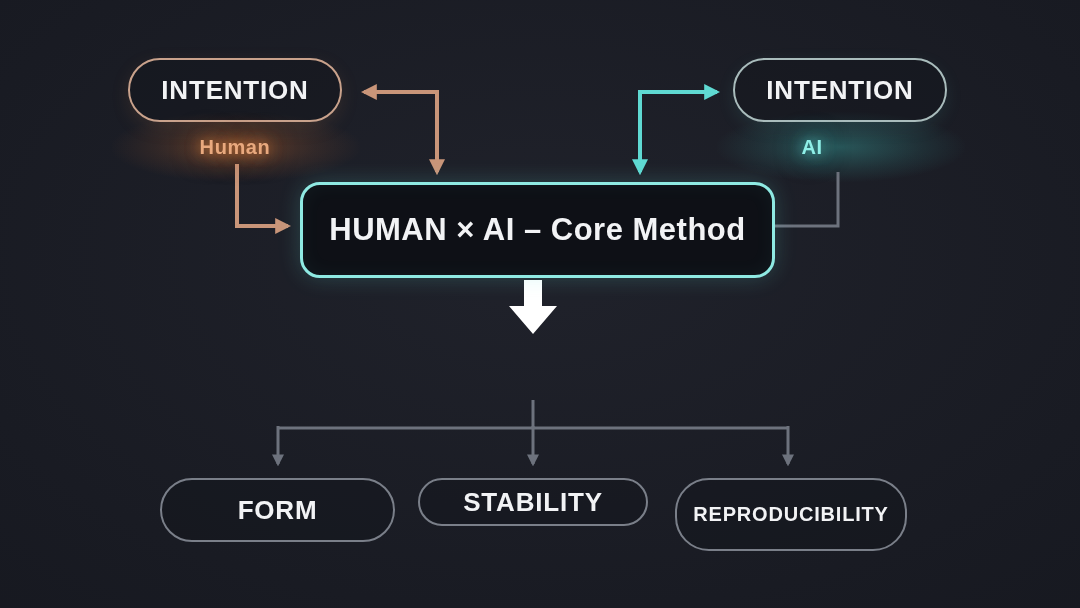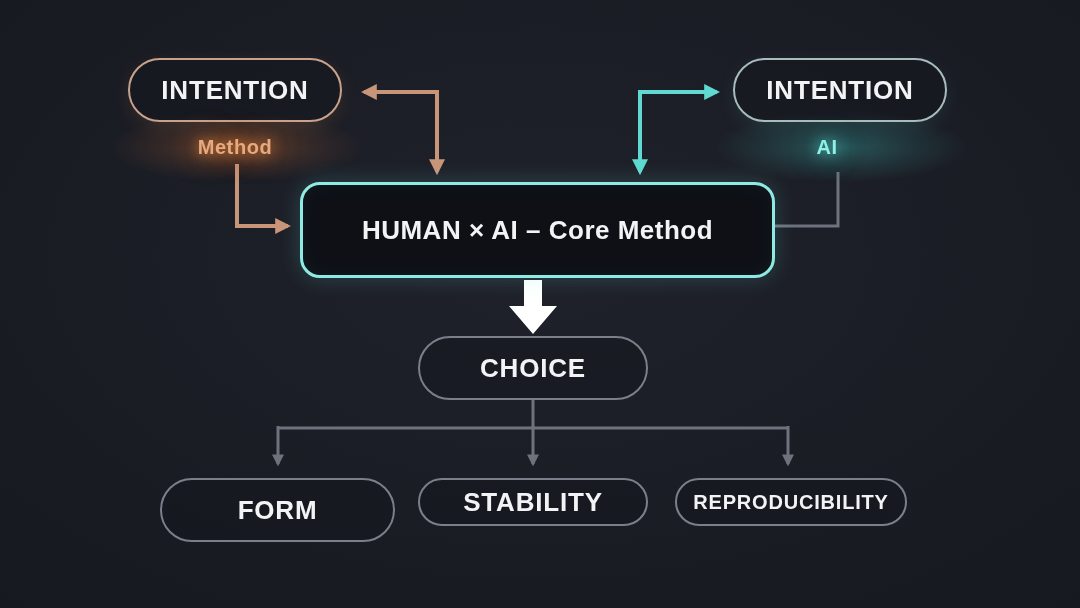--- a/index.html
+++ b/index.html
@@ -39,44 +39,44 @@
   #node-structure {
     left: 733px; top: 58px; width: 214px; height: 64px;
     border-color: #a9bcbc;
     box-shadow: 0 6px 22px -6px rgba(90,220,210,0.18);
   }
   #node-core {
     left: 300px; top: 182px; width: 475px; height: 96px;
     border: 3px solid #8feae3;
     border-radius: 20px;
     background: #0e1016;
-    font-size: 26px;
+    font-size: 31px;
     letter-spacing: 0.5px;
     box-shadow: 0 0 22px rgba(100,230,220,0.20), inset 0 0 20px rgba(100,230,220,0.05);
   }
   #node-choice  { left: 418px; top: 336px; width: 230px; height: 64px; }
   #node-form    { left: 160px; top: 478px; width: 235px; height: 64px; }
   #node-stability { left: 418px; top: 478px; width: 230px; height: 48px; }
-  #node-reproducibility { left: 675px; top: 478px; width: 232px; height: 48px; font-size: 20px; }
+  #node-reproducibility { left: 675px; top: 478px; width: 232px; height: 73px; font-size: 20px; }
 
   .tag {
     position: absolute;
     width: 214px;
     text-align: center;
     font-weight: 700;
     font-size: 20px;
     letter-spacing: 0.6px;
   }
   #tag-human {
     left: 128px; top: 136px;
     color: #e9a97e;
     text-shadow: 0 0 14px rgba(235,140,70,0.9), 0 0 30px rgba(235,140,70,0.5);
   }
   #tag-ai {
-    left: 720px; top: 136px;
+    left: 705px; top: 136px;
     color: #8ff0e8;
     text-shadow: 0 0 14px rgba(90,230,220,0.9), 0 0 30px rgba(90,230,220,0.5);
   }
   .glow {
     position: absolute;
     pointer-events: none;
   }
   #glow-human {
     left: 112px; top: 112px; width: 248px; height: 70px;
     background: radial-gradient(ellipse at center, rgba(205,110,50,0.40) 0%, rgba(205,110,50,0.12) 45%, rgba(205,110,50,0) 72%);
@@ -127,34 +127,31 @@
     <path d="M 533 400 L 533 428" fill="none" stroke-width="3" stroke="#6d727d"></path>
     <path d="M 278 428 L 788 428" fill="none" stroke-width="3" stroke="#6d727d"></path>
     <path d="M 278 426 L 278 464" fill="none" stroke-width="3" marker-end="url(#arrow-gray)" stroke="#6d727d"></path>
     <path d="M 533 426 L 533 464" fill="none" stroke-width="3" marker-end="url(#arrow-gray)" stroke="#6d727d"></path>
     <path d="M 788 426 L 788 464" fill="none" stroke-width="3" marker-end="url(#arrow-gray)" stroke="#6d727d"></path>
   </svg>
 
   <div class="node" id="node-intention">
     <span>INTENTION</span>
   </div>
-  <div class="tag" id="tag-human">Method</div>
+  <div class="tag" id="tag-human">Human</div>
 
   <div class="node" id="node-structure">
     <span>INTENTION</span>
   </div>
   <div class="tag" id="tag-ai">AI</div>
 
   <div class="node" id="node-core">
     <span>HUMAN × AI – Core Method</span>
   </div>
 
-  <div class="node" id="node-choice">
-    <span>CHOICE</span>
-  </div>
 
   <div class="node" id="node-form">
     <span>FORM</span>
   </div>
 
   <div class="node" id="node-stability">
     <span>STABILITY</span>
   </div>
 
   <div class="node" id="node-reproducibility">

